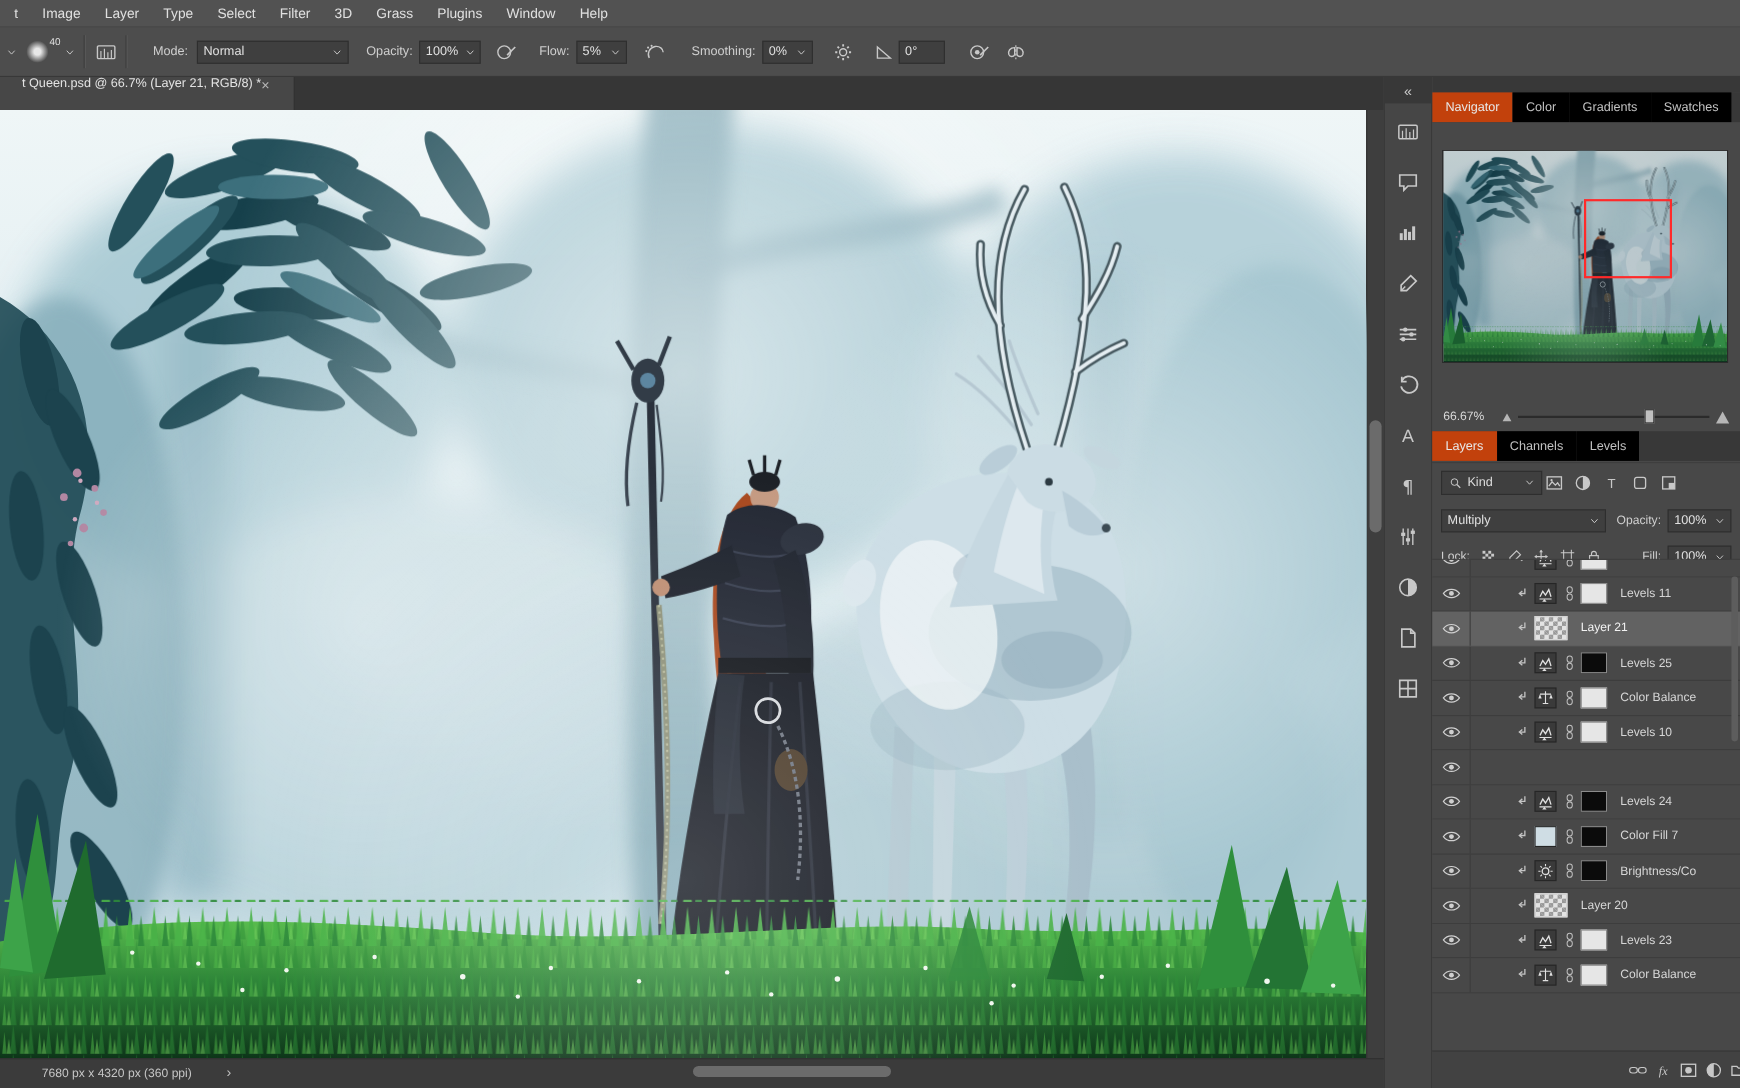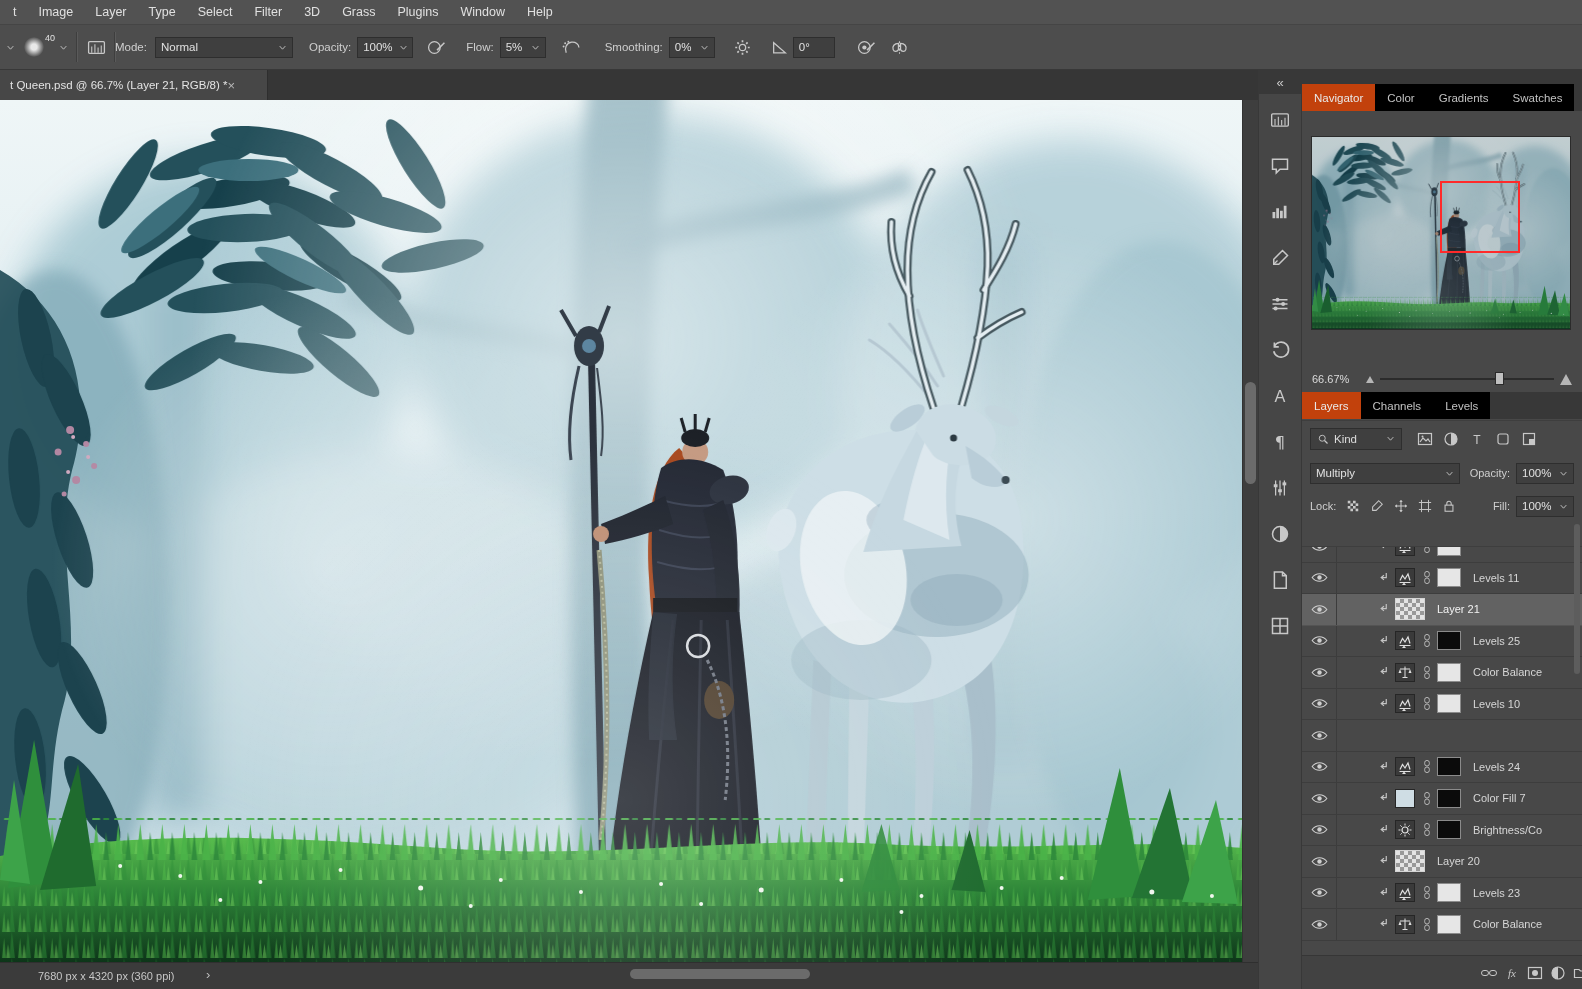--- a/index.html
+++ b/index.html
@@ -23,21 +23,21 @@
 .bsize{font-size:9px;color:#e0e0e0;margin-top:-3px}
 .obtn svg{width:19px;height:17px}
 .modebox{width:138px;margin-left:8px}
 .opbox{width:56px;margin-left:6px}
 .flowbox{width:46px;margin-left:6px}
 .smbox{width:46px;margin-left:6px}
 .anglebox{width:42px;margin-left:4px;justify-content:flex-start}
 
 
 .tabbar{position:absolute;left:0;top:70px;width:1258px;height:30px;background:#363636}
-.doc-tab{position:absolute;left:0;top:0;width:268px;height:30px;background:#474747;display:flex;align-items:center;padding:0 10px;font-size:11.5px;color:#e3e3e3;border-right:1px solid #2e2e2e}
+.doc-tab{position:absolute;left:0;top:0;width:268px;height:30px;background:#474747;display:flex;padding:0 20px;font-size:11.5px;color:#e3e3e3;border-right:1px solid #2e2e2e}
 .doc-title{white-space:nowrap;overflow:hidden}
 .tab-close{color:#b7b7b7;font-size:13px;cursor:pointer}
 
 
 .canvas{position:absolute;left:0;top:100px;width:1242px;height:862px;overflow:hidden;background:#9fb8c0}
 .canvas svg{width:100%;height:100%;display:block}
 .vscroll{position:absolute;left:1242px;top:100px;width:16px;height:862px;background:#3e3e3e;border-left:1px solid #323232}
 .vthumb{position:absolute;left:2px;top:282px;width:11px;height:102px;background:#6b6b6b;border-radius:6px}
 
 
@@ -66,40 +66,40 @@
 .nav-thumb{position:absolute;left:10px;top:26px;width:258px;height:192px;outline:1px solid #2b2b2b;overflow:hidden;cursor:crosshair}
 .nav-thumb svg{width:258px;height:192px;display:block}
 .proxy{position:absolute;left:128px;top:44px;width:80px;height:72px;border:2px solid #ff2a2a}
 .navzoom{position:absolute;left:10px;top:258px;width:260px;height:20px;display:flex;align-items:center}
 .nav-zoom-val{width:54px;font-size:11px;color:#dadada}
 .tri-small{width:0;height:0;border-left:4px solid transparent;border-right:4px solid transparent;border-bottom:7px solid #b6b6b6;margin-right:6px}
 .tri-big{width:0;height:0;border-left:6px solid transparent;border-right:6px solid transparent;border-bottom:11px solid #b6b6b6;margin-left:6px}
 .zoomtrack{flex:1;height:2px;background:#2b2b2b;position:relative}
 .zoomthumb{position:absolute;left:66%;top:-6px;width:9px;height:13px;background:#c0c0c0;border:1px solid #2b2b2b}
 
-.filterrow{position:absolute;left:0;top:350px;width:280px;height:36px;border-top:1px solid #3e3e3e;display:flex;align-items:center;padding:0 8px;gap:12px}
+.filterrow{position:absolute;left:0;top:350px;width:280px;height:36px;border-top:1px solid #3e3e3e;display:flex;align-items:center;padding:0 8px;gap:0}
 .kindbox{display:flex;align-items:center;gap:5px;background:#3f3f3f;border:1px solid #2e2e2e;height:22px;padding:0 6px;width:92px;font-size:11.5px;color:#dcdcdc;cursor:pointer}
 .kindbox .search svg{width:12px;height:12px}
 .kindbox .klabel{flex:1}
 .fbtn{width:22px;height:22px;display:flex;align-items:center;justify-content:center;cursor:pointer}
 .fbtn svg{width:16px;height:16px}
 
 .blendrow{position:absolute;left:0;top:386px;width:280px;height:34px;display:flex;align-items:center;padding:0 8px}
 .blendsel{width:150px}
 .blendrow .olabel{margin-left:auto;margin-right:6px;font-size:11px}
 .lp-opbox{width:58px}
 
 .lockrow{position:absolute;left:0;top:420px;width:280px;height:32px;display:flex;align-items:center;padding:0 8px}
 .lockrow .olabel{font-size:11px;margin-right:6px}
 .lockbtn{width:21px;height:19px;display:flex;align-items:center;justify-content:center;cursor:pointer}
 .lockbtn svg{width:14px;height:14px}
 .filllabel{margin-left:auto;margin-right:6px}
 .fillbox{width:58px}
 
-.layerlist{position:absolute;left:0;top:476px;width:280px;height:433px;overflow:hidden;border-top:1px solid #3e3e3e}
+.layerlist{position:absolute;left:0;top:438px;width:280px;height:433px;overflow:hidden;border-top:1px solid #3e3e3e}
 .lrow{height:31.5px;display:flex;align-items:stretch;background:#484848;border-bottom:1px solid rgba(0,0,0,.14);cursor:pointer}
 .lrow.sel{background:#626262}
 .lrow.partial{margin-top:-16px}
 .eyecell{width:35px;border-right:1px solid #3c3c3c;display:flex;align-items:center;justify-content:center;flex:none}
 .eye svg{width:17px;height:11px}
 .lbody{flex:1;display:flex;align-items:center;padding-left:40px;overflow:hidden}
 .clip{width:13px;height:17px;margin-right:5px;flex:none}
 .clip svg{width:11px;height:16px}
 .lthumb{position:relative;flex:none;display:flex;align-items:center;justify-content:center}
 .t-levels,.t-balance,.t-brightness{width:20px;height:19px;background:#3a3a3a;border:1px solid #262626}
@@ -401,21 +401,21 @@
         </svg>
       </span>
     <div class="sep"></div>
     <span class="ic obtn" style="margin-left:10px">
         <svg viewBox="0 0 18 16">
           <rect x="1.5" y="2.5" width="15" height="11" rx="1" stroke="#c8c8c8" fill="none" stroke-width="1.2"></rect>
           <path d="M4.5 13 V7 M7.5 13 V5 M10.5 13 V8 M13.5 13 V6" stroke="#c8c8c8"></path>
         </svg>
       </span>
     <div class="sep"></div>
-    <span class="olabel" style="margin-left:0">Mode:</span>
+    <span class="olabel" style="margin-left:24px">Mode:</span>
     <div class="valbox modebox">
       <span>Normal</span>
       <span class="ic caret">
           <svg viewBox="0 0 16 16">
             <path d="M3 5.5 L8 11 L13 5.5" fill="none" stroke="#c8c8c8" stroke-width="1.6"></path>
           </svg>
         </span>
     </div>
     <span class="olabel" style="margin-left:16px">Opacity:</span>
     <div class="valbox opbox">

